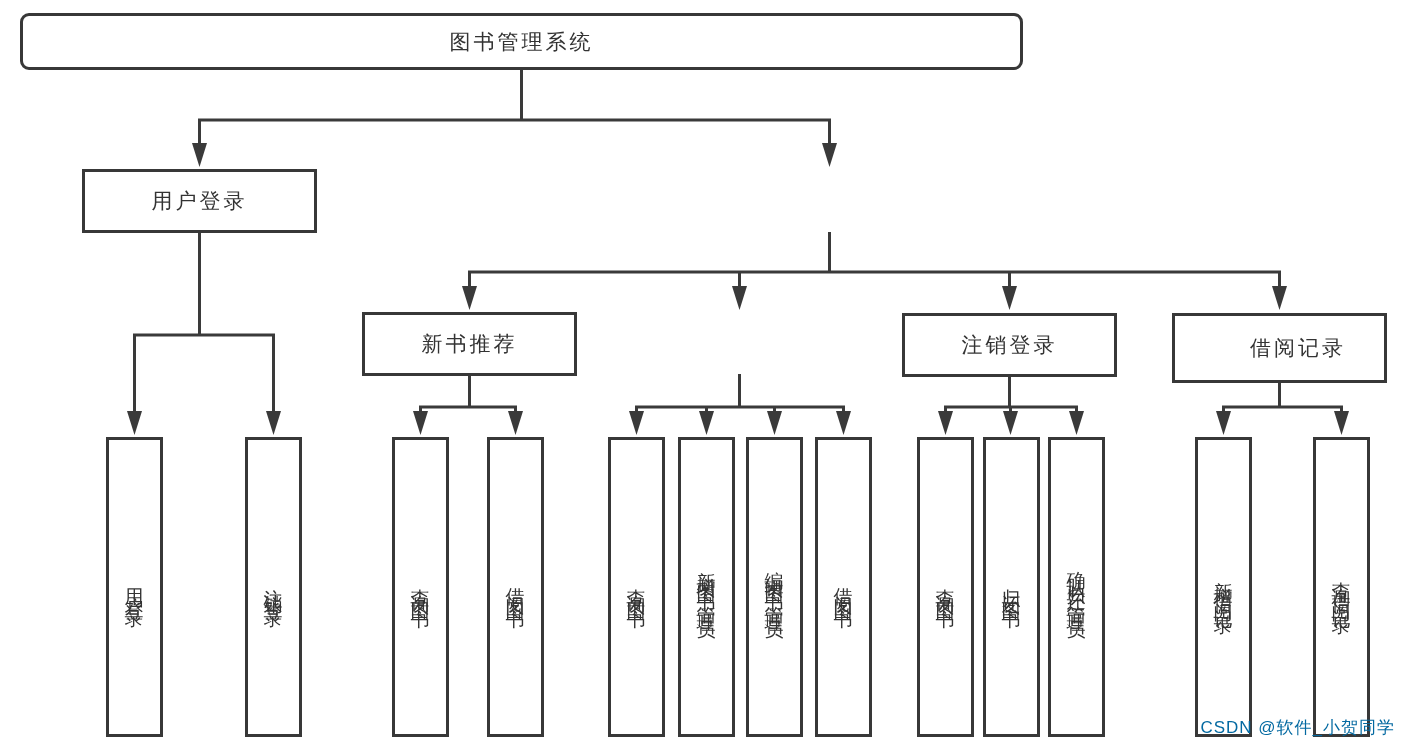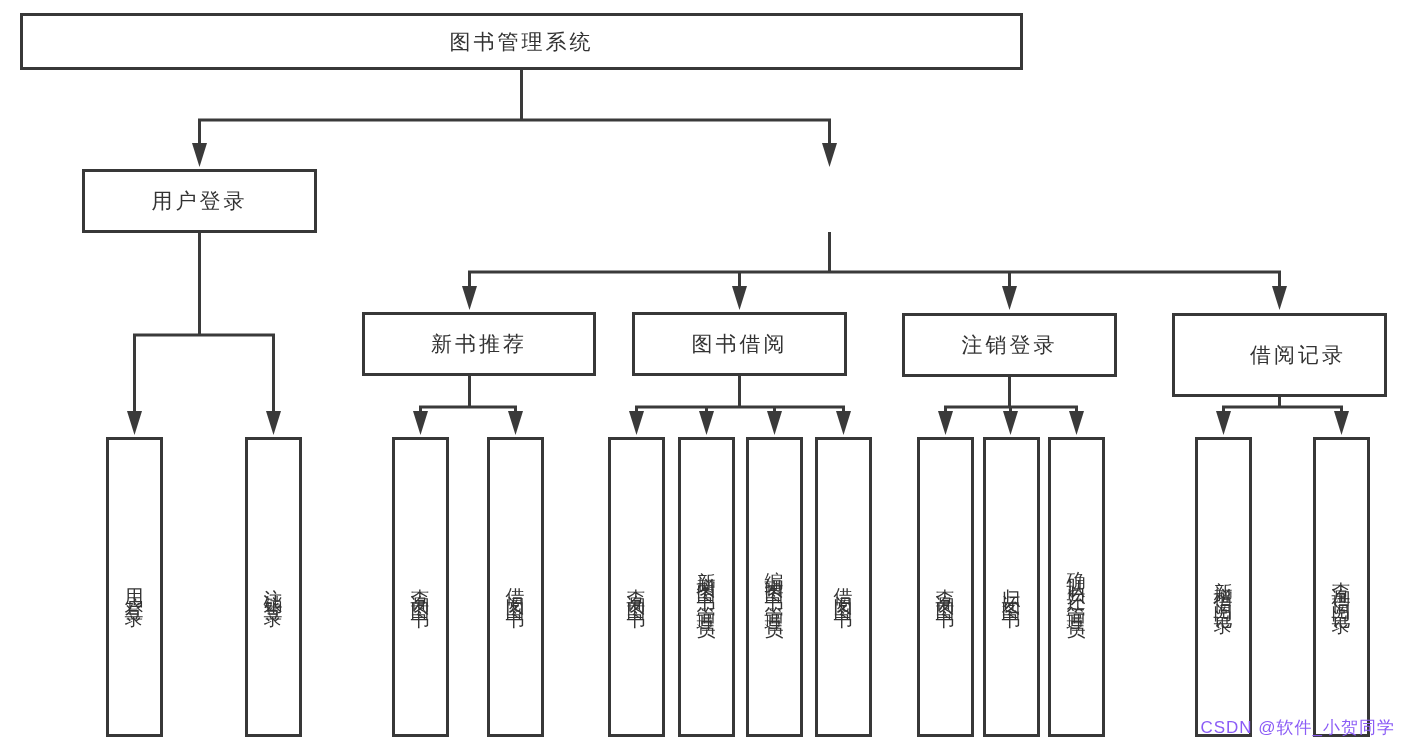--- a/index.html
+++ b/index.html
@@ -6,21 +6,21 @@
   body{font-family:"Liberation Sans",sans-serif;}
   #stage{position:relative;width:1405px;height:747px;background:#ffffff;overflow:hidden;}
   #wires{position:absolute;left:0;top:0;width:1405px;height:747px;}
   .node{position:absolute;box-sizing:border-box;background:#ffffff;border:3px solid #383838;
         display:flex;align-items:center;justify-content:center;color:#333333;}
   .hbox{font-size:21px;letter-spacing:3px;white-space:nowrap;}
   .vbox{font-size:19px;}
   .vbox .vtxt{writing-mode:vertical-rl;text-orientation:mixed;letter-spacing:7px;
         line-height:1;display:block;max-height:284px;}
   .root-box{font-size:21px;}
-  #watermark{position:absolute;right:10px;bottom:8px;font-size:17px;color:#8b5cf6;
+  #watermark{position:absolute;right:10px;bottom:8px;font-size:17px;color:#0369a1;
         letter-spacing:1px;white-space:nowrap;z-index:5;}
   .wire{stroke:#3a3a3a;stroke-width:3;fill:none;}
   .head{fill:#3a3a3a;stroke:none;}
 </style>
 </head>
 <body>
 
 <div id="stage">
 
   <svg id="wires" viewBox="0 0 1405 747" xmlns="http://www.w3.org/2000/svg">
@@ -78,38 +78,35 @@
     <polygon class="head" points="1069,411 1084,411 1076.5,435"></polygon>
 
     <line class="wire" x1="1279.5" y1="375" x2="1279.5" y2="407"></line>
     <line class="wire" x1="1222" y1="407" x2="1343" y2="407"></line>
     <line class="wire" x1="1223.5" y1="407" x2="1223.5" y2="415"></line>
     <line class="wire" x1="1341.5" y1="407" x2="1341.5" y2="415"></line>
     <polygon class="head" points="1216,411 1231,411 1223.5,435"></polygon>
     <polygon class="head" points="1334,411 1349,411 1341.5,435"></polygon>
   </svg>
 
-  <div class="node hbox root-box" style="left:20px;top:13px;width:1003px;height:57px;">
+  <div class="node hbox root-box" style="left:20px;top:13px;width:1003px;height:57px;border-radius:9px;">
     <span>图书管理系统</span>
   </div>
 
   <div class="node hbox" style="left:82px;top:169px;width:235px;height:64px;">
     <span>用户登录</span>
   </div>
 
-  <div class="node hbox" style="left:362px;top:312px;width:234px;height:64px;">
+  <div class="node hbox" style="left:362px;top:312px;width:215px;height:64px;">
     <span>新书推荐</span>
-  </div>
-  <div class="node hbox" style="left:632px;top:312px;width:215px;height:64px;">
-    <span>图书借阅</span>
   </div>
   <div class="node hbox" style="left:902px;top:313px;width:215px;height:64px;">
     <span>注销登录</span>
   </div>
-  <div class="node hbox" style="left:1172px;top:313px;width:215px;height:84px;padding-left:37px;">
+  <div class="node hbox" style="left:1172px;top:313px;width:215px;height:70px;padding-left:37px;">
     <span>借阅记录</span>
   </div>
 
   <div class="node vbox" style="left:106px;top:437px;width:57px;height:300px;">
     <span class="vtxt">用户登录</span>
   </div>
   <div class="node vbox" style="left:245px;top:437px;width:57px;height:300px;">
     <span class="vtxt">注销登录</span>
   </div>
 

